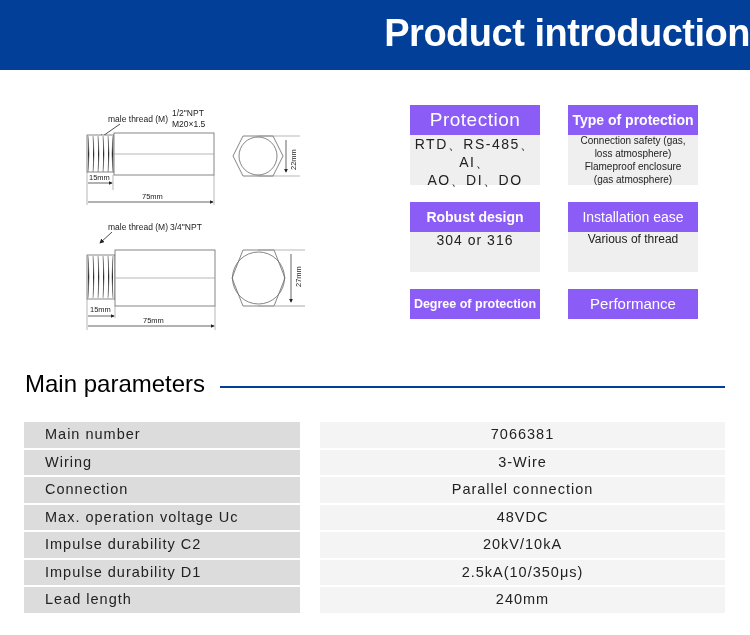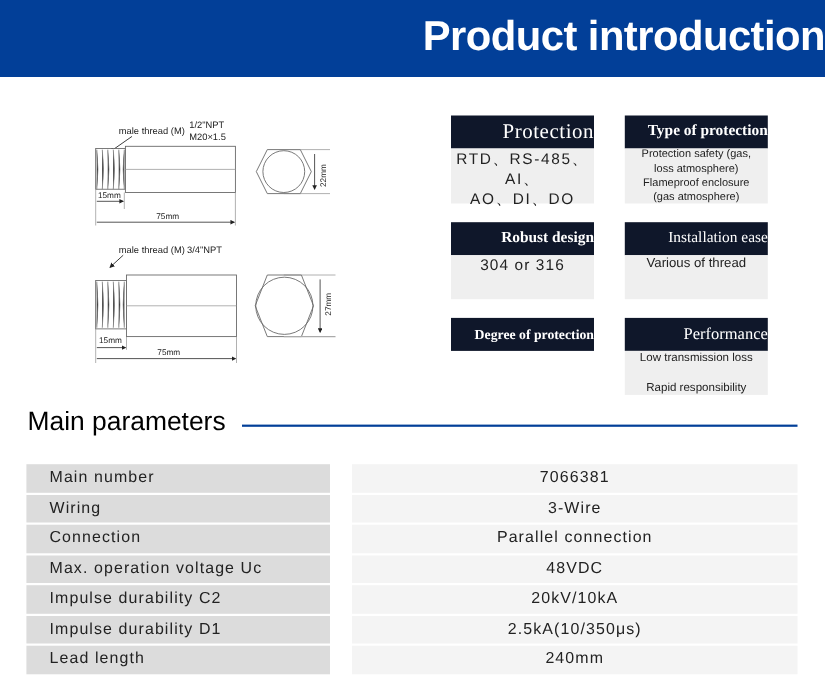--- a/index.html
+++ b/index.html
@@ -7,22 +7,22 @@
   body { font-family: "Liberation Sans", "DejaVu Sans", sans-serif; position:relative; }
 
   .banner { position:absolute; left:0; top:0; width:750px; height:70px; background:#023f98; }
   .banner h1 { position:absolute; left:0; width:750px; top:12px; text-align:right; color:#fff;
     font-size:38px; font-weight:bold; letter-spacing:-0.5px; }
 
   .drawing { position:absolute; left:0; top:80px; width:390px; height:270px; }
   .drawing svg text { font-family: "Liberation Sans", sans-serif; fill:#222; }
 
   .card { position:absolute; width:130px; }
-  .card .head { background:#0f172a; color:#fff; text-align:right; height:30px; line-height:30px;
-    font-weight:bold; white-space:nowrap; overflow:hidden;font-family:Liberation Serif, serif; }
+  .card .head { background:#8b5cf6; color:#fff; text-align:center; height:30px; line-height:30px;
+    font-weight:bold; white-space:nowrap; overflow:hidden; }
   .card .body { background:#efefef; color:#222; text-align:center; display:flex; flex-direction:column;
     justify-content:space-between; align-items:center; }
   .c1 { left:410px; top:105px; }
   .c1 .head { font-size:19px; font-weight:normal; letter-spacing:0.5px; }
   .c1 .body { height:50px; font-size:14px; letter-spacing:1.5px; line-height:18px; }
   .c2 { left:568px; top:105px; }
   .c2 .head { font-size:14px; }
   .c2 .body { height:50px; font-size:10px; line-height:11px; }
   .c3 { left:410px; top:202px; }
   .c3 .head { font-size:14px; }
@@ -122,21 +122,21 @@
 <div class="card c1">
   <div class="head">Protection</div>
   <div class="body">
     <div>RTD、RS-485、AI、</div>
     <div>AO、DI、DO</div>
   </div>
 </div>
 <div class="card c2">
   <div class="head">Type of protection</div>
   <div class="body">
-    <div>Protection safety (gas,</div>
+    <div>Connection safety (gas,</div>
     <div>loss atmosphere)</div>
     <div>Flameproof enclosure</div>
     <div>(gas atmosphere)</div>
   </div>
 </div>
 <div class="card c3">
   <div class="head">Robust design</div>
   <div class="body">
     <div>304 or 316</div>
   </div>
@@ -145,24 +145,20 @@
   <div class="head">Installation ease</div>
   <div class="body">
     <div>Various of thread</div>
   </div>
 </div>
 <div class="card c5">
   <div class="head">Degree of protection</div>
 </div>
 <div class="card c6">
   <div class="head">Performance</div>
-  <div class="body">
-    <div>Low transmission loss</div>
-    <div>Rapid responsibility</div>
-  </div>
 </div>
 
 <div class="section-title">Main parameters</div>
 <div class="section-line"></div>
 
 <div class="params">
   <div class="prow">
     <div class="k">Main number</div>
     <div class="v">7066381</div>
   </div>

